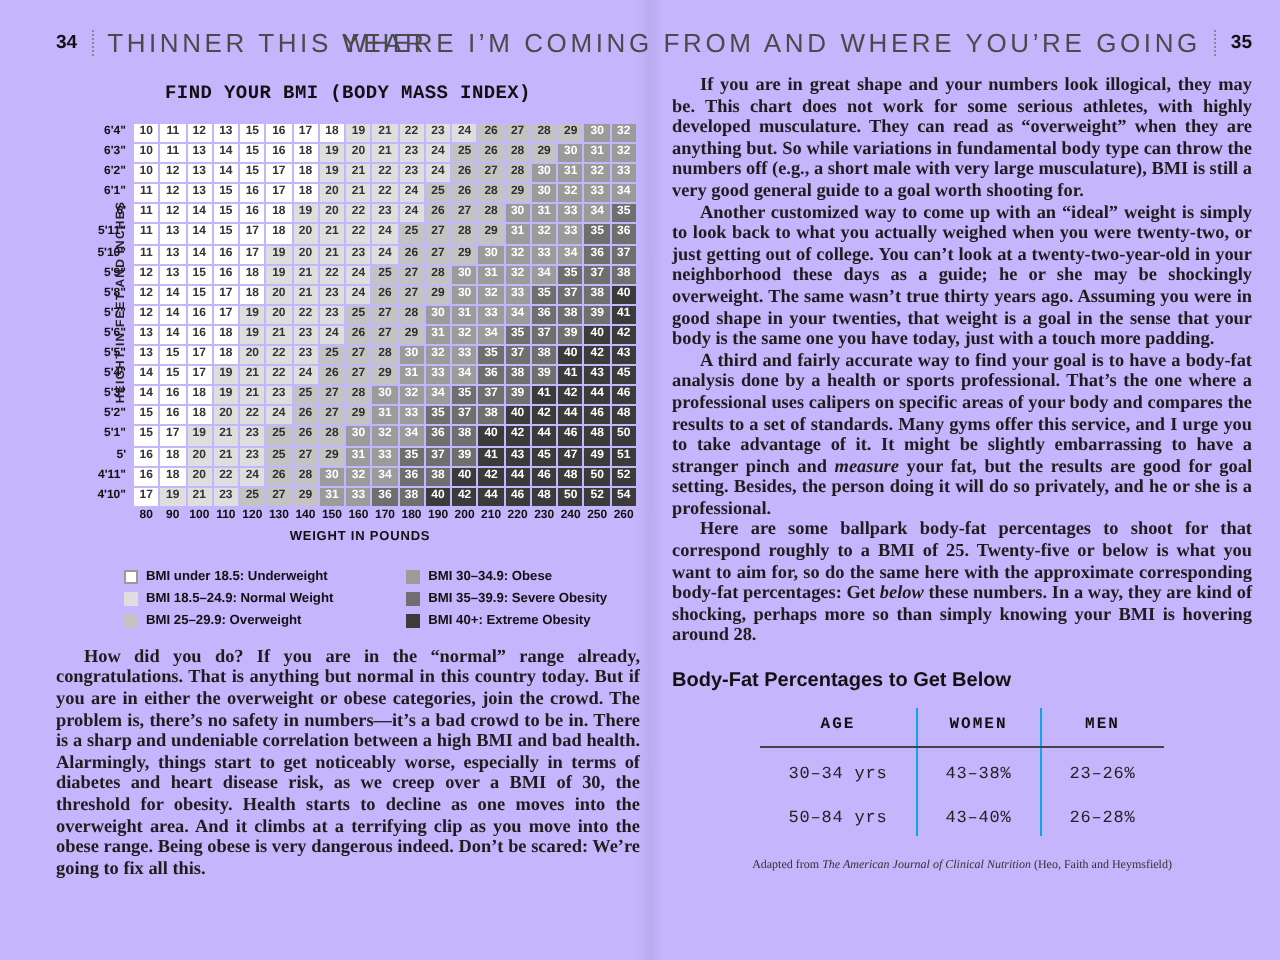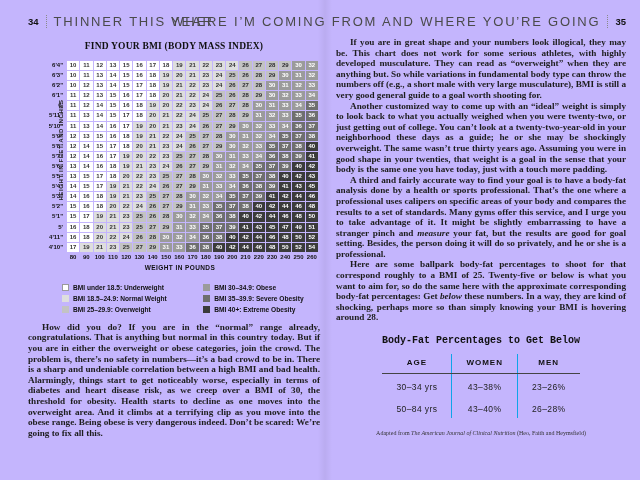--- a/index.html
+++ b/index.html
@@ -12,21 +12,21 @@
   .page-right{left:322px;width:318px;padding:14px 14px 0 14px;}
 
   
   .rh{display:flex;align-items:center;height:14px;font-family:"Liberation Sans",sans-serif;}
   .rh-num{font-size:9.5px;font-weight:bold;color:#111;}
   .rh-sep{width:0;height:13px;border-left:1px dotted #8a8a8a;margin:0 7px;}
   .rh-title{font-size:13px;letter-spacing:1.8px;color:#4a4a4a;white-space:nowrap;}
   .rh-right{justify-content:flex-end;}
 
   
-  .chart-title{width:292px;text-align:center;font-family:Liberation Serif, serif;
+  .chart-title{width:292px;text-align:center;font-family:Liberation Mono, monospace;
                font-weight:bold;font-size:9.5px;color:#111;margin:13px 0 10px 0;letter-spacing:.2px;}
   .chart-wrap{position:relative;width:292px;}
   .ylabel{position:absolute;left:-62px;top:86px;width:190px;text-align:center;
           transform:rotate(-90deg);transform-origin:center;
           font-family:"Liberation Sans",sans-serif;font-weight:bold;font-size:6px;
           letter-spacing:.6px;color:#222;}
   .bmi-grid{display:grid;grid-template-columns:24px repeat(19,1fr);gap:1px;
             margin-left:14px;width:276px;font-family:"Liberation Sans",sans-serif;}
   .bmi-grid div{height:9.1px;line-height:9.3px;font-size:6px;font-weight:bold;text-align:center;}
   .hlab{text-align:right !important;padding-right:3px;color:#111;}
@@ -48,23 +48,23 @@
   .lg-sw.c0{border:1px solid #9a9a9a;box-sizing:border-box;}
   .lg-txt{font-size:6.6px;font-weight:bold;color:#111;white-space:nowrap;}
 
   
   .body-copy{width:292px;margin-top:9px;}
   .body-copy p,.rp p{font-size:9.2px;line-height:10.6px;text-align:justify;margin:0;
             text-indent:14px;color:#1d1d1d;font-weight:bold;}
   .rp{margin-top:9px;width:290px;}
 
   
-  .bf-title{width:290px;text-align:center;font-family:Liberation Mono, monospace;
+  .bf-title{width:290px;font-family:Liberation Sans, sans-serif;
             font-weight:bold;font-size:10px;color:#111;margin-top:12px;}
-  table.bf{border-collapse:collapse;margin:8px auto 0 auto;font-family:Liberation Sans, sans-serif;}
+  table.bf{border-collapse:collapse;margin:8px auto 0 auto;font-family:Liberation Mono, monospace;}
   table.bf th{font-size:8px;font-weight:bold;letter-spacing:1px;color:#111;
               padding:4px 14px 6px 14px;border-bottom:1px solid #444;}
   table.bf td{font-size:8.5px;color:#222;padding:8px 14px 4px 14px;text-align:center;letter-spacing:.4px;}
   table.bf th+th,table.bf td+td{border-left:1px solid #0ea5e9;}
   .credit{width:290px;text-align:center;font-size:6px;color:#333;margin-top:12px;}
 </style>
 </head>
 <body>
 
 <div class="sheet">

